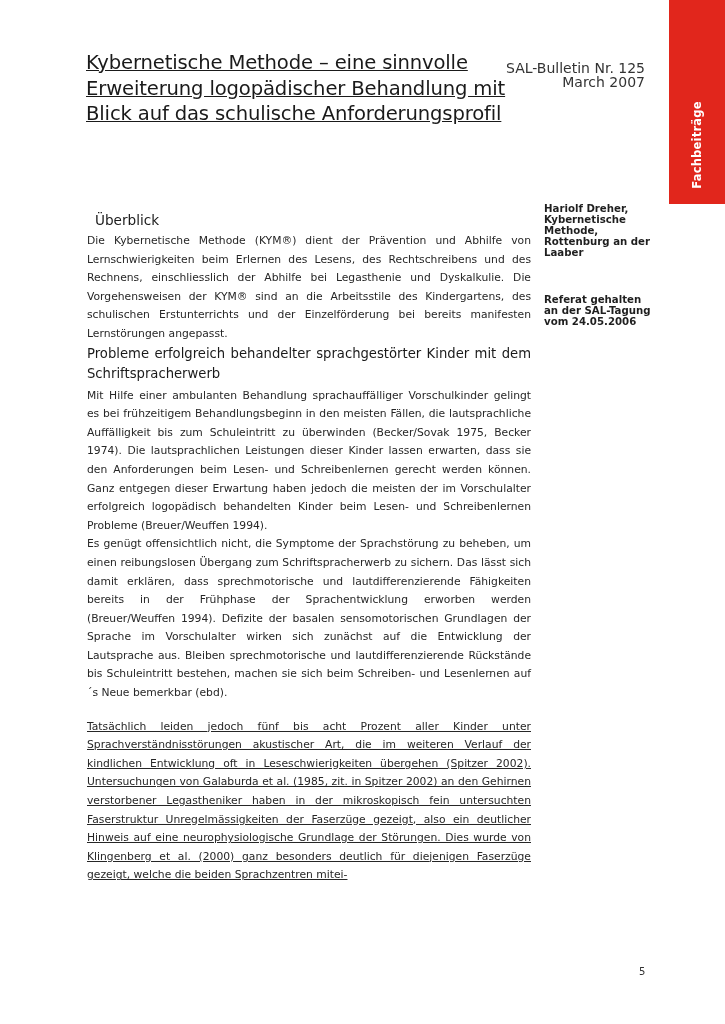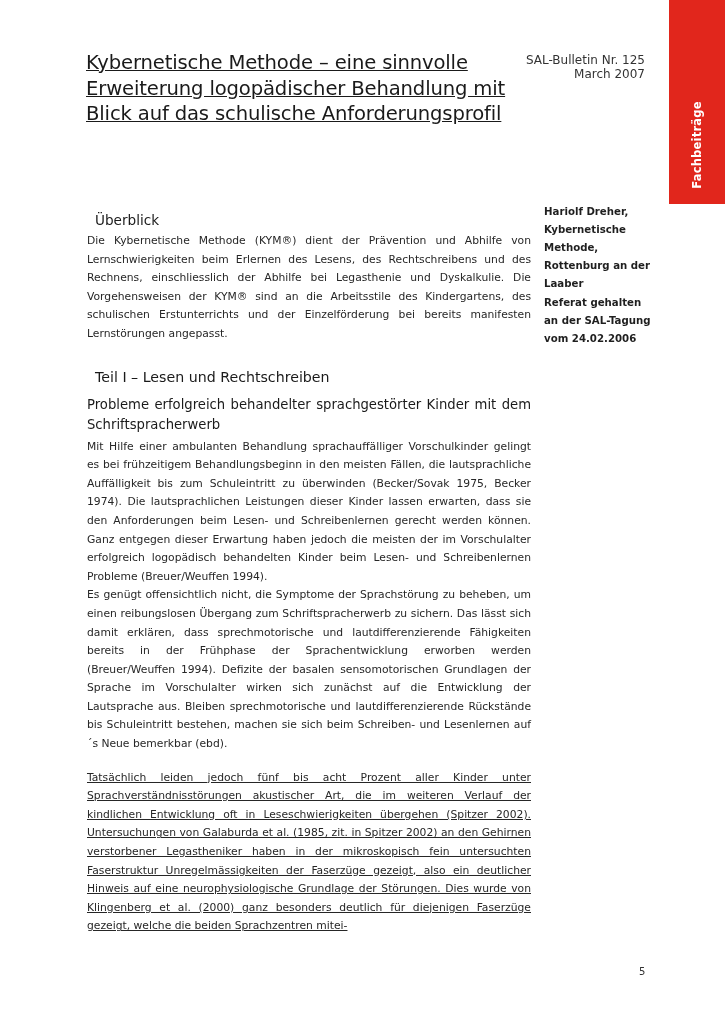--- a/index.html
+++ b/index.html
@@ -7,36 +7,36 @@
     width: 725px; height: 1024px; position: relative; overflow: hidden;
     background: #ffffff; color: #1f1f1f;
     font-family: "DejaVu Sans", "Liberation Sans", sans-serif;
   }
   .title {
     position: absolute; left: 86px; top: 50px; width: 420px;
     font-size: 19.6px; line-height: 25.5px; font-weight: normal;
     letter-spacing: -0.15px; color: #1a1a1a; margin: 0; text-decoration: underline;
   }
   .meta {
-    position: absolute; right: 80px; top: 54px; text-align: right;
-    font-size: 12px; line-height: 13.5px; color: #333;
+    position: absolute; right: 80px; top: 62px; text-align: right;
+    font-size: 14px; line-height: 13.5px; color: #333;
   }
   .tab {
     position: absolute; left: 669px; top: 0; width: 56px; height: 204px;
     background: #e1261c;
   }
   .tab-label {
     position: absolute; left: 50%; top: 145px;
     transform: translate(-50%, -50%) rotate(-90deg);
     color: #ffffff; font-weight: bold; font-size: 11.5px; white-space: nowrap;
     letter-spacing: 0.2px;
   }
   .side {
     position: absolute; left: 544px; width: 110px;
-    font-size: 10.2px; line-height: 18px; font-weight: bold; color: #1f1f1f;
+    font-size: 10.2px; line-height: 11px; font-weight: bold; color: #1f1f1f;
   }
   .main {
     position: absolute; left: 87px; top: 202px; width: 444px;
   }
   h2 {
     margin: 8px; font-weight: normal; font-size: 13.6px; line-height: 20px; color: #1a1a1a;
   }
   h3 {
     margin: 0; font-weight: normal; font-size: 13.2px; line-height: 20px; color: #1a1a1a;
     text-align: justify;
@@ -62,27 +62,26 @@
 <div class="meta">
   <div>SAL-Bulletin Nr. 125</div>
   <div>March 2007</div>
 </div>
 
 <div class="tab">
   <div class="tab-label">Fachbeiträge</div>
 </div>
 
 <div class="side" style="top:203px;">Hariolf Dreher, Kybernetische Methode, Rottenburg an der Laaber</div>
-<div class="side" style="top:294px;">Referat gehalten an der SAL-Tagung vom 24.02.2006</div>
+<div class="side" style="top:294px;">Referat gehalten an der SAL-Tagung vom 24.05.2006</div>
 
 <div class="main">
   <h2 class="h-overview">Überblick</h2>
   <p>Die Kybernetische Methode (KYM®) dient der Prävention und Abhilfe von Lernschwierigkeiten beim Erlernen des Lesens, des Rechtschreibens und des Rechnens, einschliesslich der Abhilfe bei Legasthenie und Dyskalkulie. Die Vorgehensweisen der KYM® sind an die Arbeitsstile des Kindergartens, des schulischen Erstunterrichts und der Einzelförderung bei bereits manifesten Lernstörungen angepasst.</p>
 
-  <h2 class="h-teil">Teil I – Lesen und Rechtschreiben</h2>
 
   <h3 class="h-sub1">Probleme erfolgreich behandelter sprachgestörter Kinder mit dem Schriftspracherwerb</h3>
   <p>Mit Hilfe einer ambulanten Behandlung sprachauffälliger Vorschulkinder gelingt es bei frühzeitigem Behandlungsbeginn in den meisten Fällen, die lautsprachliche Auffälligkeit bis zum Schuleintritt zu überwinden (Becker/Sovak 1975, Becker 1974). Die lautsprachlichen Leistungen dieser Kinder lassen erwarten, dass sie den Anforderungen beim Lesen- und Schreibenlernen gerecht werden können. Ganz entgegen dieser Erwartung haben jedoch die meisten der im Vorschulalter erfolgreich logopädisch behandelten Kinder beim Lesen- und Schreibenlernen Probleme (Breuer/Weuffen 1994).</p>
 
   <p>Es genügt offensichtlich nicht, die Symptome der Sprachstörung zu beheben, um einen reibungslosen Übergang zum Schriftspracherwerb zu sichern. Das lässt sich damit erklären, dass sprechmotorische und lautdifferenzierende Fähigkeiten bereits in der Frühphase der Sprachentwicklung erworben werden (Breuer/Weuffen 1994). Defizite der basalen sensomotorischen Grundlagen der Sprache im Vorschulalter wirken sich zunächst auf die Entwicklung der Lautsprache aus. Bleiben sprechmotorische und lautdifferenzierende Rückstände bis Schuleintritt bestehen, machen sie sich beim Schreiben- und Lesenlernen auf´s Neue bemerkbar (ebd).</p>
   <p class="gap">Tatsächlich leiden jedoch fünf bis acht Prozent aller Kinder unter Sprachverständnisstörungen akustischer Art, die im weiteren Verlauf der kindlichen Entwicklung oft in Leseschwierigkeiten übergehen (Spitzer 2002). Untersuchungen von Galaburda et al. (1985, zit. in Spitzer 2002) an den Gehirnen verstorbener Legastheniker haben in der mikroskopisch fein untersuchten Faserstruktur Unregelmässigkeiten der Faserzüge gezeigt, also ein deutlicher Hinweis auf eine neurophysiologische Grundlage der Störungen. Dies wurde von Klingenberg et al. (2000) ganz besonders deutlich für diejenigen Faserzüge gezeigt, welche die beiden Sprachzentren mitei-</p>
 </div>
 
 <div class="pagenum">5</div>
 

